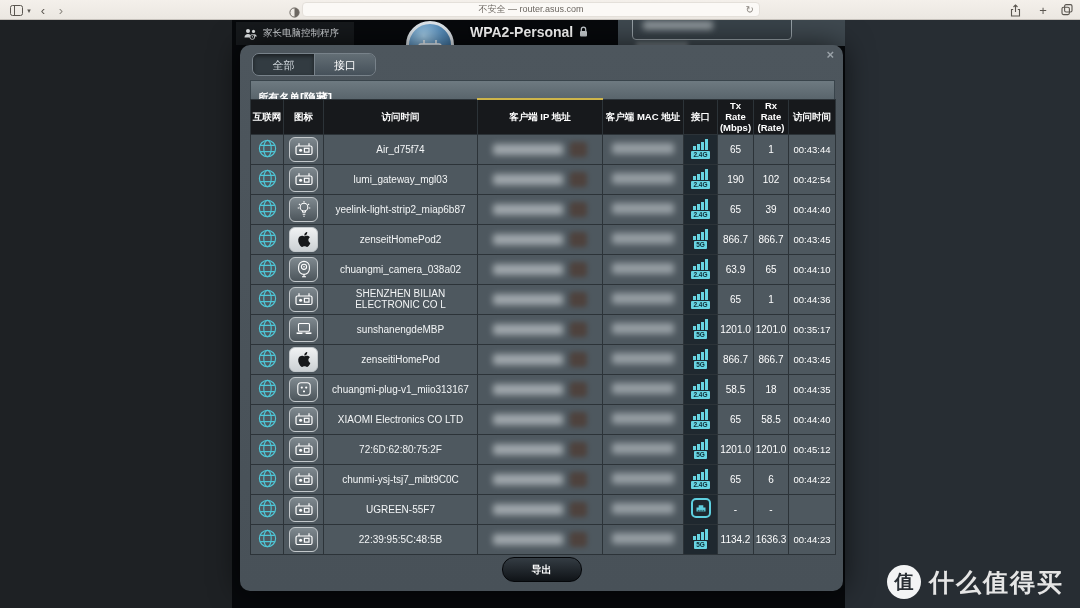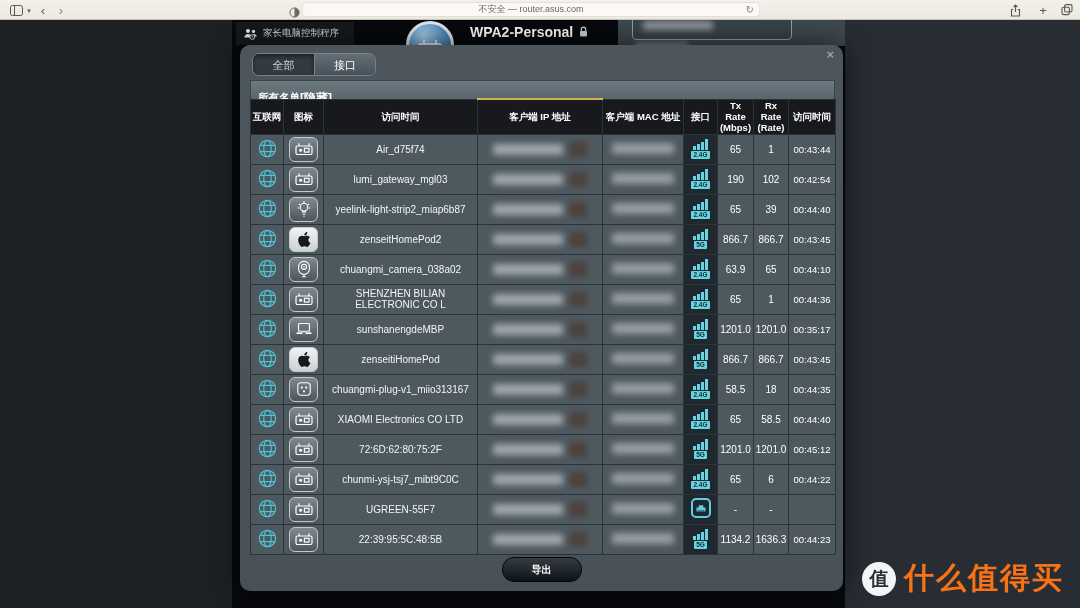--- a/index.html
+++ b/index.html
@@ -87,21 +87,21 @@
   .lan{display:inline-flex}
 
   .export-btn{position:absolute;left:50%;transform:translateX(-50%);top:512px;width:80px;height:25px;
     background:linear-gradient(#343c43,#0f1317);border:1px solid #05070a;border-radius:12px;
     color:#fff;font-size:10px;font-weight:bold;cursor:pointer}
 
   
   .watermark{position:absolute;right:16px;bottom:9px;display:flex;align-items:center;gap:8px;z-index:30}
   .wm-circle{width:34px;height:34px;border-radius:50%;background:#f3f4f5;color:#2a3036;
     font-size:19px;font-weight:bold;display:flex;align-items:center;justify-content:center}
-  .wm-text{font-size:30px;font-weight:bold;color:#f97316;letter-spacing:2px}
+  .wm-text{font-size:25px;font-weight:bold;color:#e5e5e5;letter-spacing:2px}
 </style>
 </head>
 <body>
 
 <div class="stage">
 
   <div class="toolbar">
     <div class="tb-ic" style="left:8px;width:16px">
       <svg width="13" height="11" viewBox="0 0 13 11">
           <rect x="0.5" y="0.5" width="12" height="10" rx="2" fill="none" stroke="#5a5650" stroke-width="1"></rect>

